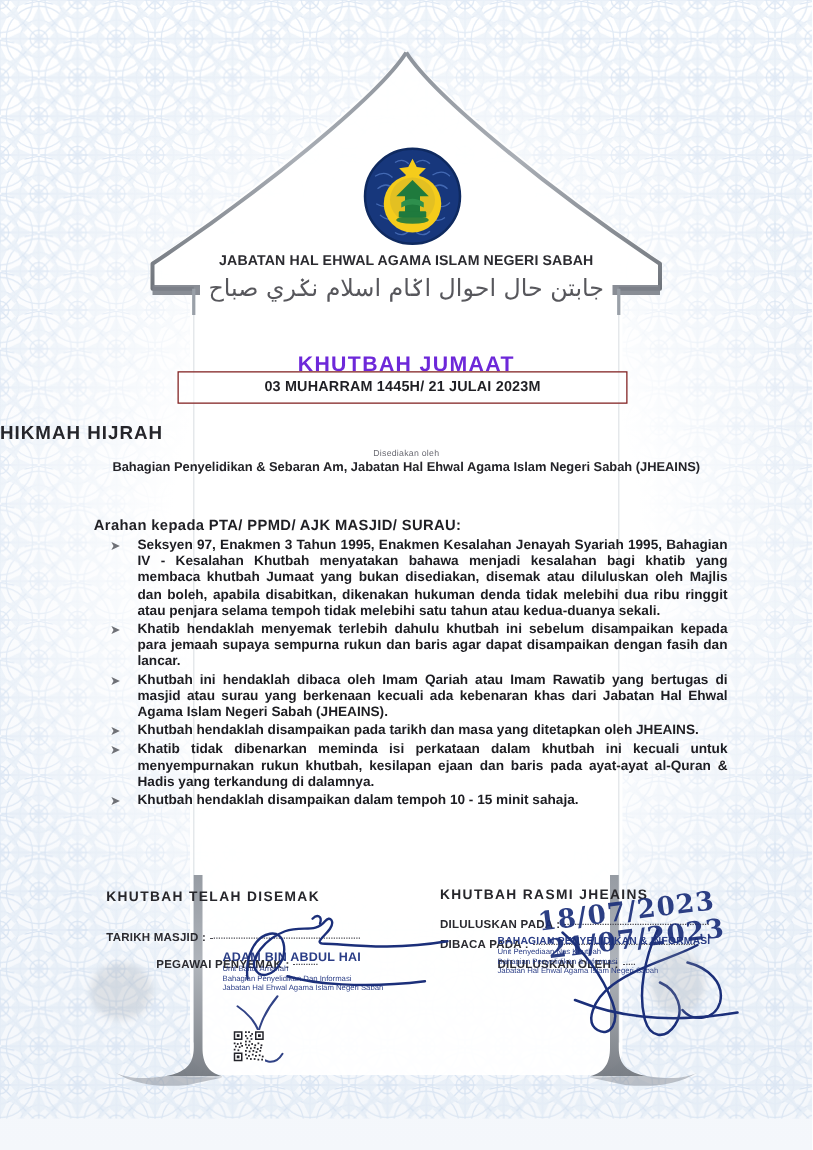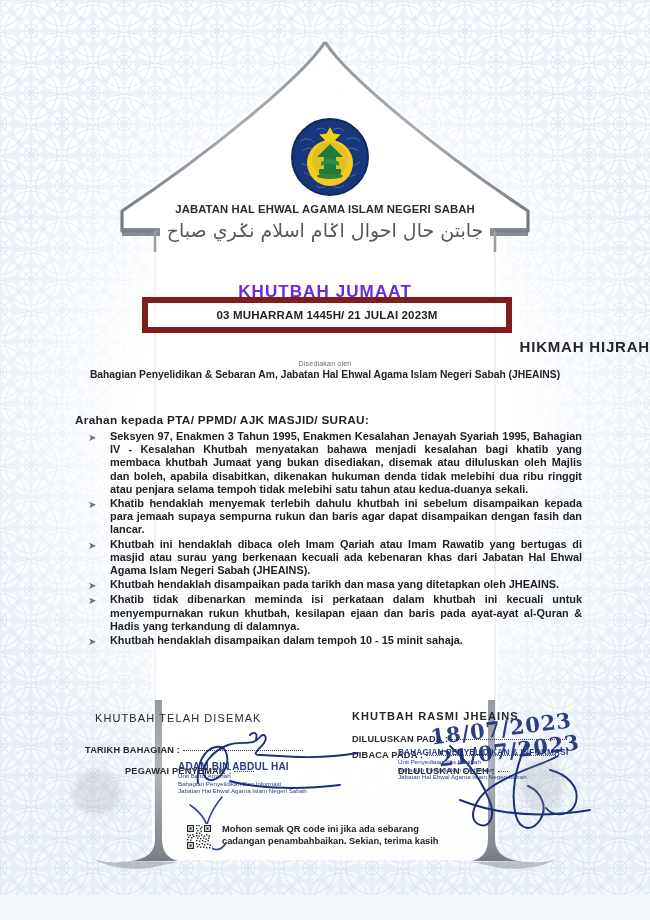--- a/index.html
+++ b/index.html
@@ -63,30 +63,30 @@
     position:absolute;left:0;right:0;top:252px;text-align:center;
     font-size:17px;font-weight:bold;letter-spacing:1.1px;color:#6d28d9;margin-top:30px;
   }
   .title2{
     position:absolute;left:0;right:0;top:271px;text-align:center;
     font-size:17px;font-weight:bold;letter-spacing:1.1px;color:#26262b;
   }
 
   .date-box{
     position:absolute;left:142px;top:297px;width:358px;height:24px;
-    border:6px solid #7f1d1d;
+    border:1px solid #7f1d1d;
     background:rgba(255,255,255,.55);
   }
   .date-box span{
     display:block;text-align:center;line-height:24px;
     font-size:11.5px;font-weight:bold;letter-spacing:.15px;color:#1f1f24;
   }
 
   .topic{
-    position:absolute;left:0;right:0;top:338px;text-align:right;
+    position:absolute;left:0;right:0;top:338px;text-align:left;
     font-size:15px;font-weight:bold;letter-spacing:.8px;color:#26262b;
   }
   .prep-label{
     position:absolute;left:0;right:0;top:360px;text-align:center;
     font-size:7px;color:#6a6a72;letter-spacing:.2px;
   }
   .prep-by{
     position:absolute;left:0;right:0;top:369px;text-align:center;
     font-size:10.3px;font-weight:bold;color:#232328;letter-spacing:0px;
   }
@@ -112,22 +112,22 @@
   .bullet .btext{
     flex:1;
     font-size:10.9px;font-weight:bold;color:#1d1d22;
     line-height:13.2px;
     text-align:justify;
     text-justify:inter-word;
   }
 
   
   .sig-left-title{
-    position:absolute;left:95px;top:712px;
-    font-size:11px;font-weight:normal;letter-spacing:1.1px;color:#26262b;
+    position:absolute;left:85px;top:712px;
+    font-size:11px;font-weight:bold;letter-spacing:1.1px;color:#26262b;
   }
   .sig-right-title{
     position:absolute;left:352px;top:710px;
     font-size:11px;font-weight:bold;letter-spacing:1.1px;color:#26262b;
   }
   .field{
     position:absolute;font-size:9.2px;font-weight:bold;letter-spacing:.2px;color:#2a2a30;
     white-space:nowrap;
   }
   .dots{
@@ -325,21 +325,21 @@
         <div class="bullet">
           <div class="mark">➤</div>
           <div class="btext">Khutbah hendaklah disampaikan dalam tempoh 10 - 15 minit sahaja.</div>
         </div>
       </div>
 
     <div class="sig-left-title">KHUTBAH TELAH DISEMAK</div>
     <div class="sig-right-title">KHUTBAH RASMI JHEAINS</div>
 
     <div class="field" style="left:85px;top:745px;">
-      <span>TARIKH BAHAGIAN :</span>
+      <span>TARIKH MASJID :</span>
       <span class="dots" style="width:120px;"></span>
     </div>
     <div class="field" style="left:85px;top:766px;margin-left:40px;">
       <span>PEGAWAI PENYEMAK :</span>
       <span class="dots" style="width:20px;"></span>
     </div>
 
     <div class="field" style="left:352px;top:734px;">
       <span>DILULUSKAN PADA :</span>
       <span class="dots" style="width:116px;"></span>
@@ -452,19 +452,15 @@
           <rect x="21" y="19.5" width="1.4" height="1.4"></rect>
           <rect x="23.5" y="20.5" width="1.4" height="1.4"></rect>
         <rect x="11" y="22" width="1.4" height="1.4"></rect>
           <rect x="14" y="22.5" width="1.4" height="1.4"></rect>
           <rect x="17" y="22.5" width="1.4" height="1.4"></rect>
         <rect x="20" y="23" width="1.4" height="1.4"></rect>
           <rect x="23" y="23" width="1.4" height="1.4"></rect>
       </g>
     </svg>
 
-    <div class="qr-text">
-      <span>Mohon semak QR code ini jika ada sebarang</span>
-      <span class="l2">cadangan penambahbaikan. Sekian, terima kasih</span>
-    </div>
 
   </div>
 </div>
 
 </body></html>

